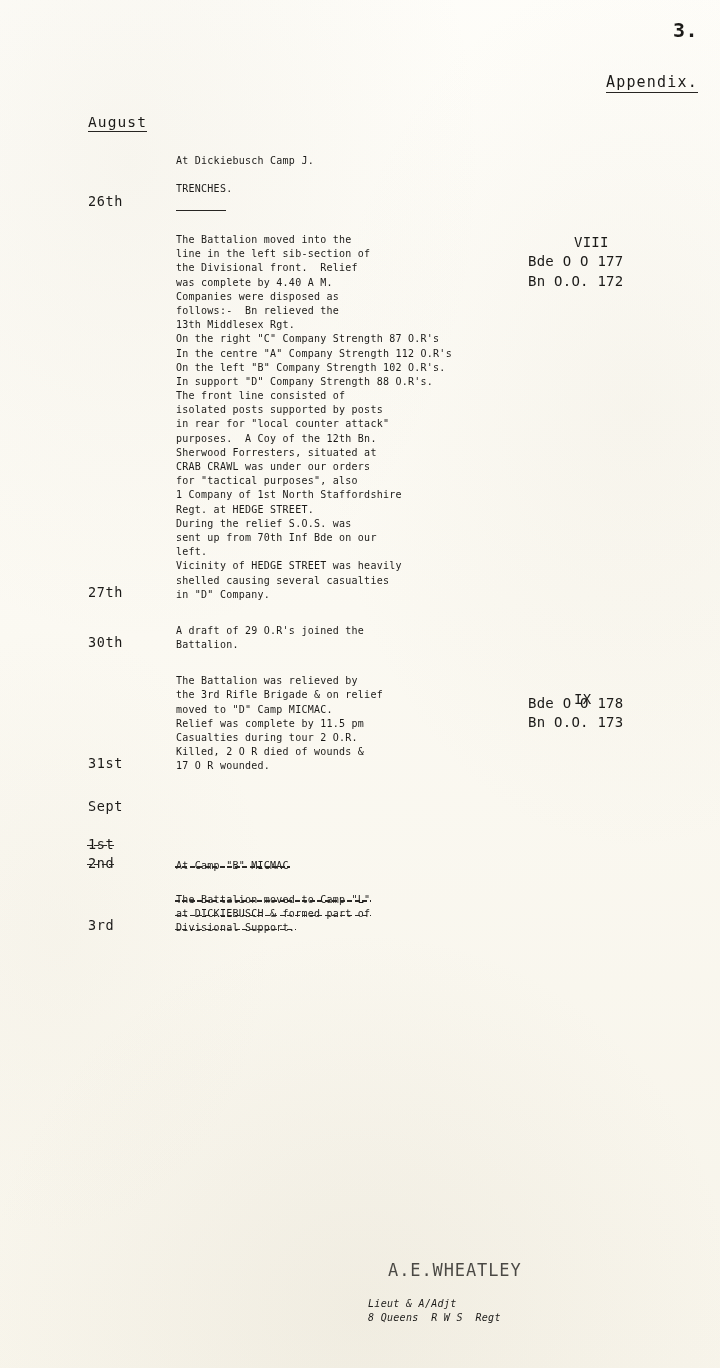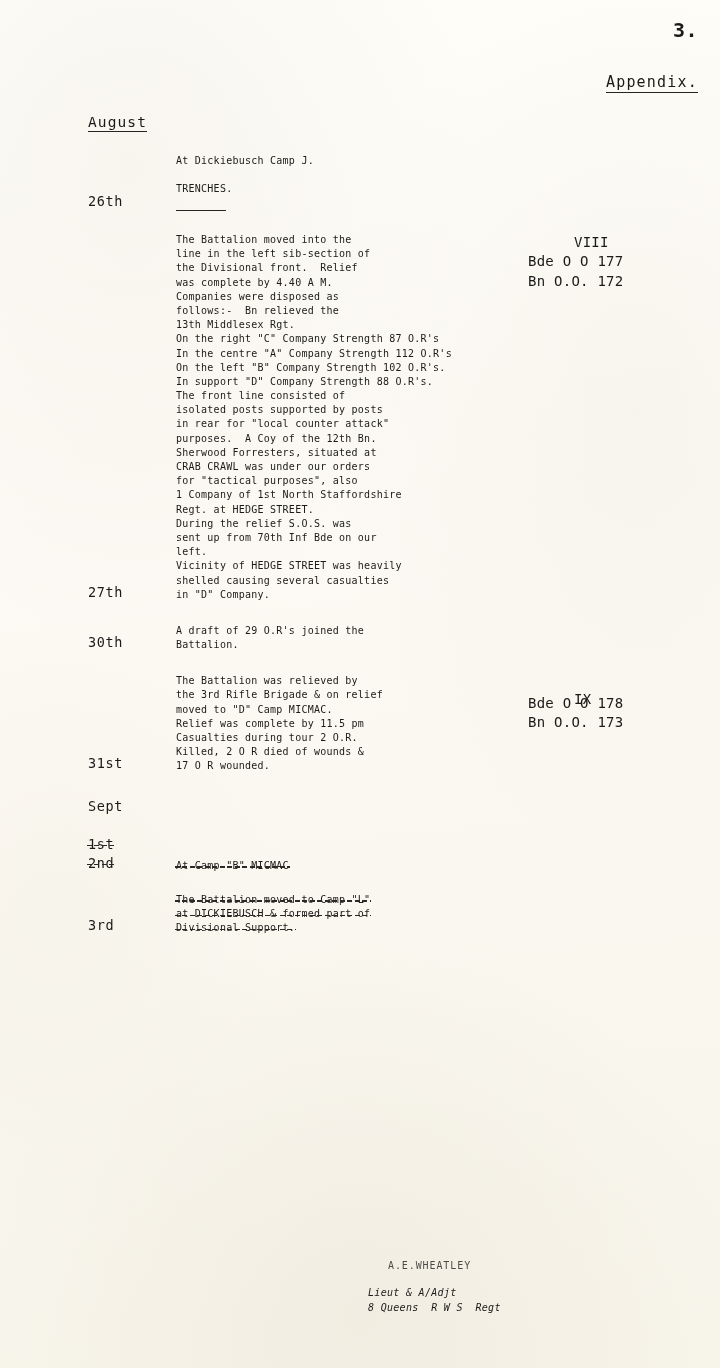--- a/index.html
+++ b/index.html
@@ -137,21 +137,21 @@
 
   
   .signature {
     position: absolute;
     left: 0;
     right: 0;
     top: 1258px;
   }
   .sig-name {
     margin-left: 388px;
-    font-size: 10px;
+    font-size: 17px;
     letter-spacing: 0.9px;
     opacity: 0.78;
     line-height: 1.5;
   }
   .sig-rank {
     margin-left: 368px;
     margin-top: 13px;
     font-size: 10px;
     letter-spacing: 0.3px;
     line-height: 1.45;

